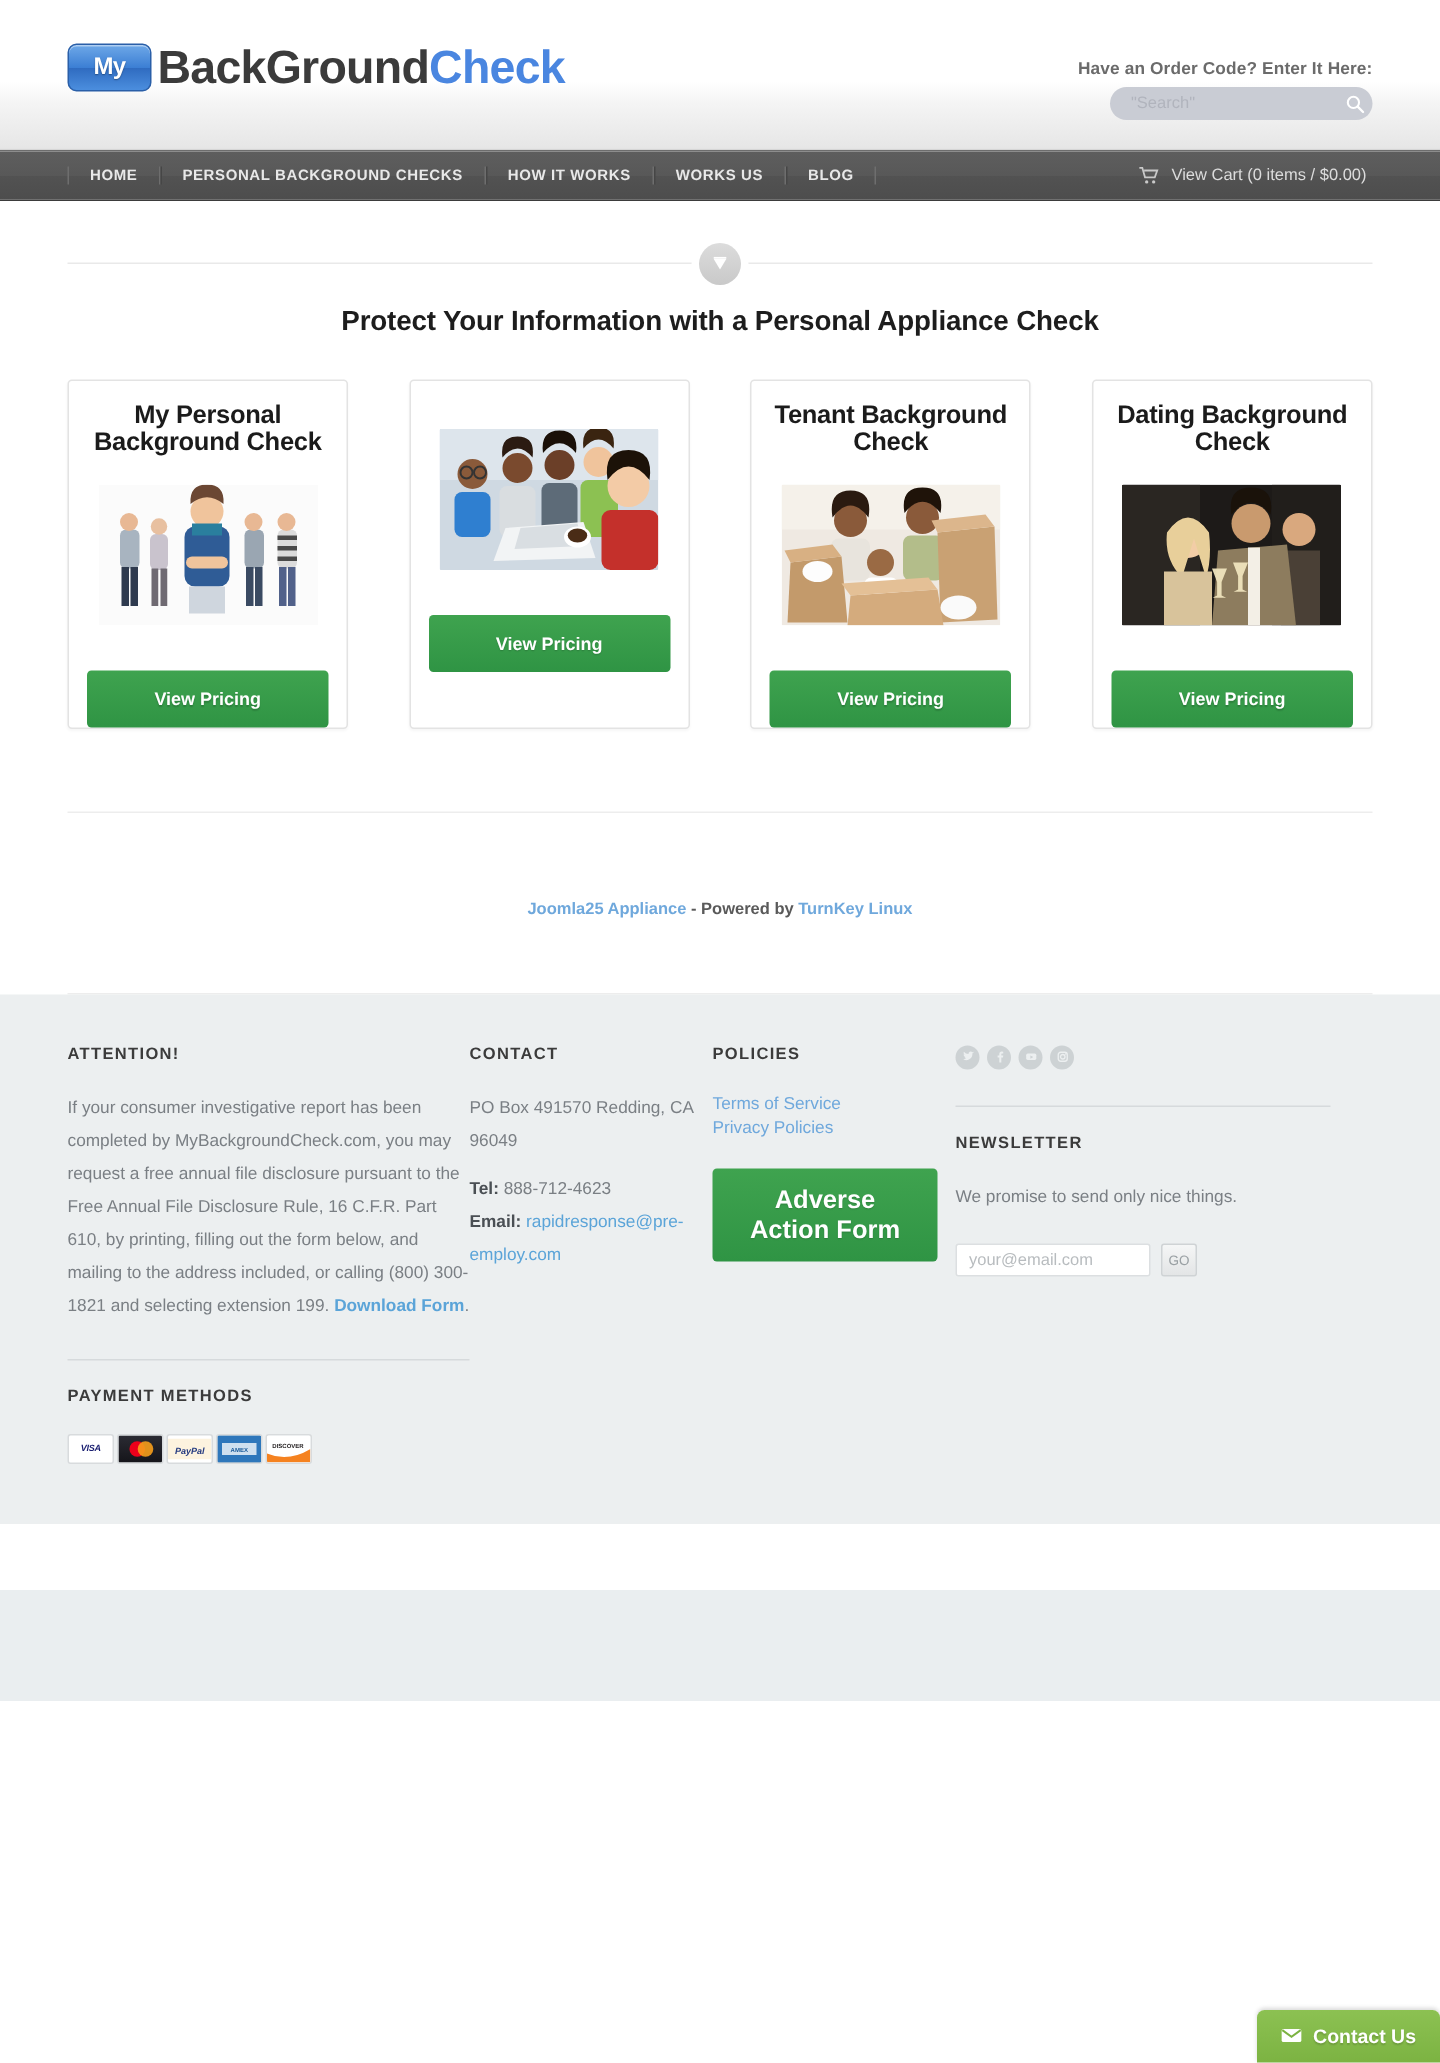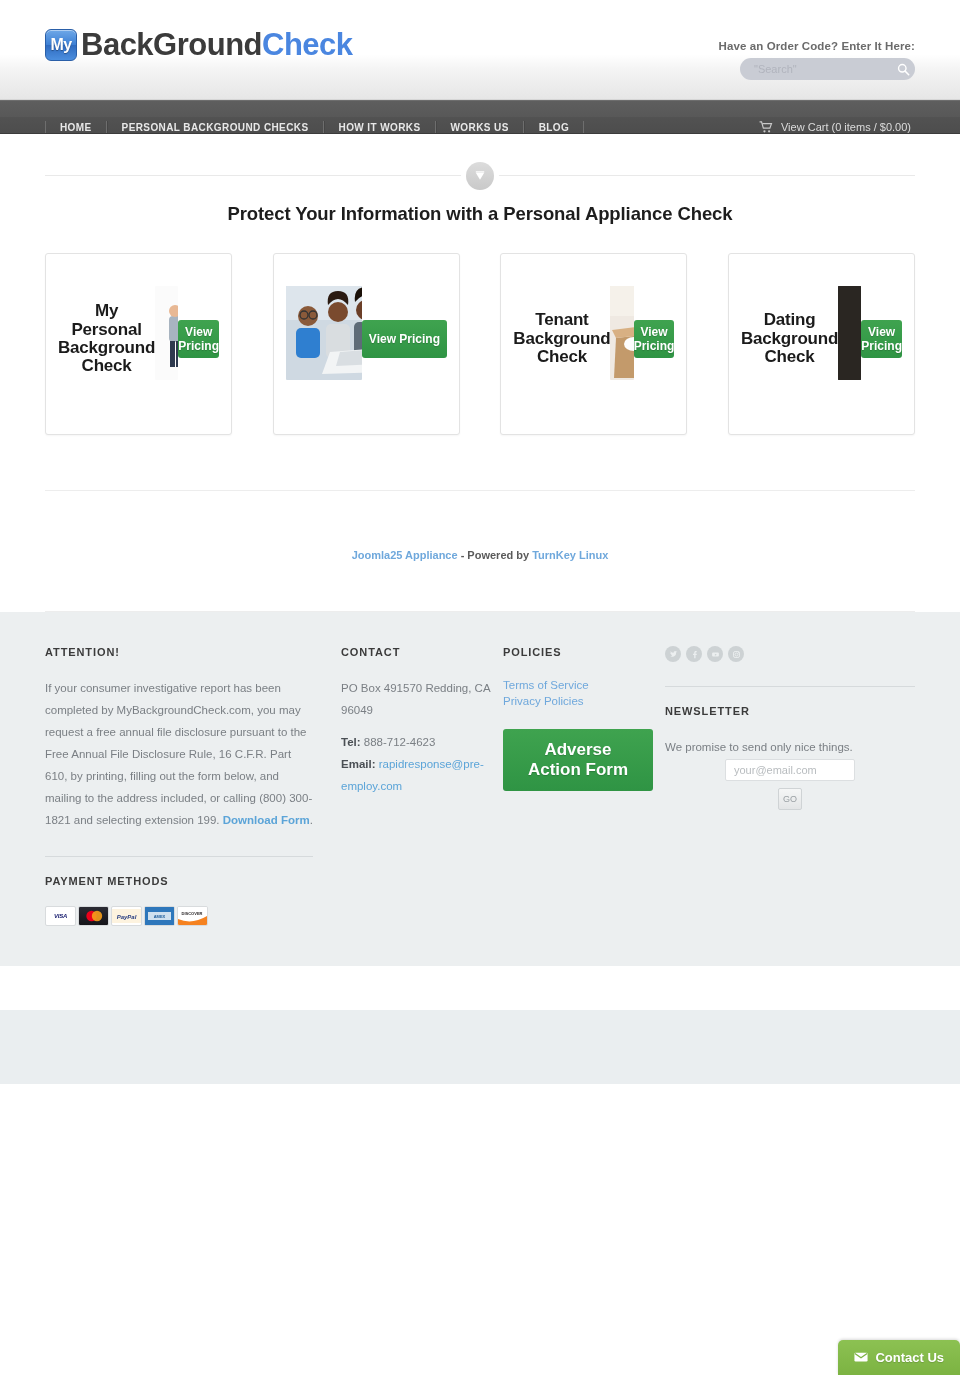--- a/index.html
+++ b/index.html
@@ -22,21 +22,21 @@
     position: absolute;
     left: 45px;
     top: 27px;
     display: flex;
     align-items: center;
     font-size: 31px;
     font-weight: bold;
     letter-spacing: -0.5px;
   }
   .logo-badge {
-    width: 32px; height: 32px;
+    width: 56px; height: 32px;
     border-radius: 6px;
     background: linear-gradient(to bottom, #6ea8e8 0%, #3c7fd4 50%, #2f6bc0 51%, #4b8ede 100%);
     border: 1px solid #2a5fa8;
     color: #fff;
     font-size: 16px;
     font-weight: bold;
     display: flex;
     align-items: center;
     justify-content: center;
     margin-right: 4px;
@@ -88,21 +88,21 @@
   }
   .search-icon svg { display: block; }
 
   
   .nav {
     height: 34px;
     background: linear-gradient(to bottom, #5e5e5e 0%, #585858 50%, #525252 51%, #4d4d4d 100%);
     border-top: 1px solid #6d6d6d;
     border-bottom: 1px solid #3b3b3b;
     display: flex;
-    align-items: flex-end;
+    align-items: center;
     position: relative;
   }
   .nav-inner { width: 870px; margin: 0 auto; display: flex; align-items: stretch; position: relative; }
   .nav-item {
     display: flex;
     align-items: center;
     padding: 0 14px;
     color: #e8e8e8;
     font-size: 10px;
     font-weight: bold;
@@ -179,23 +179,23 @@
   .cards {
     display: flex;
     justify-content: space-between;
     margin-top: 28px;
   }
   .card {
     width: 187px;
     background: #fff;
     border: 1px solid #e3e3e3;
     border-radius: 3px;
-    padding: 14px 12px 24px 12px;
-    display: flex;
-    flex-direction: row;
+    padding: 14px 12px 0 12px;
+    display: flex;
+    flex-direction: column;
     align-items: center;
     box-shadow: 0 1px 2px rgba(0,0,0,.04);
   }
   .card-title {
     font-size: 17px;
     font-weight: bold;
     color: #1b1b1b;
     text-align: center;
     line-height: 1.08;
     letter-spacing: -.2px;
@@ -234,21 +234,21 @@
   .powered a { color: #6fa8dc; text-decoration: none; }
 
   
   .footer {
     background: #eceff0;
     padding: 34px 40px 40px 40px;
     display: flex;
   }
   .footer-wrap { width: 870px; margin: 0 auto; }
   .f-col { }
-  .f-col-1 { width: 268px; margin-right: 28px; }
+  .f-col-1 { width: 268px; }
   .f-col-2 { width: 150px; margin-right: 12px; }
   .f-col-3 { width: 150px; margin-right: 12px; }
   .f-col-4 { width: 250px; }
   .f-head {
     font-size: 11px;
     font-weight: bold;
     color: #3b3b3b;
     letter-spacing: .9px;
     margin-bottom: 19px;
   }
@@ -286,21 +286,21 @@
     background: #cdd2d4;
     display: flex;
     align-items: center;
     justify-content: center;
     cursor: pointer;
     color: #eceff0;
     font-size: 9px;
     font-weight: bold;
   }
 
-  .news-row { display: flex; align-items: center; gap: 7px; margin-top: 1px; flex-direction: column; }
+  .news-row { display: flex; align-items: center; gap: 7px; margin-top: 20px; }
   .news-input {
     width: 130px;
     height: 22px;
     border: 1px solid #dcdfe1;
     background: #fff;
     border-radius: 2px;
     padding: 0 8px;
     font-size: 11px;
     color: #a9aeb2;
     outline: none;

